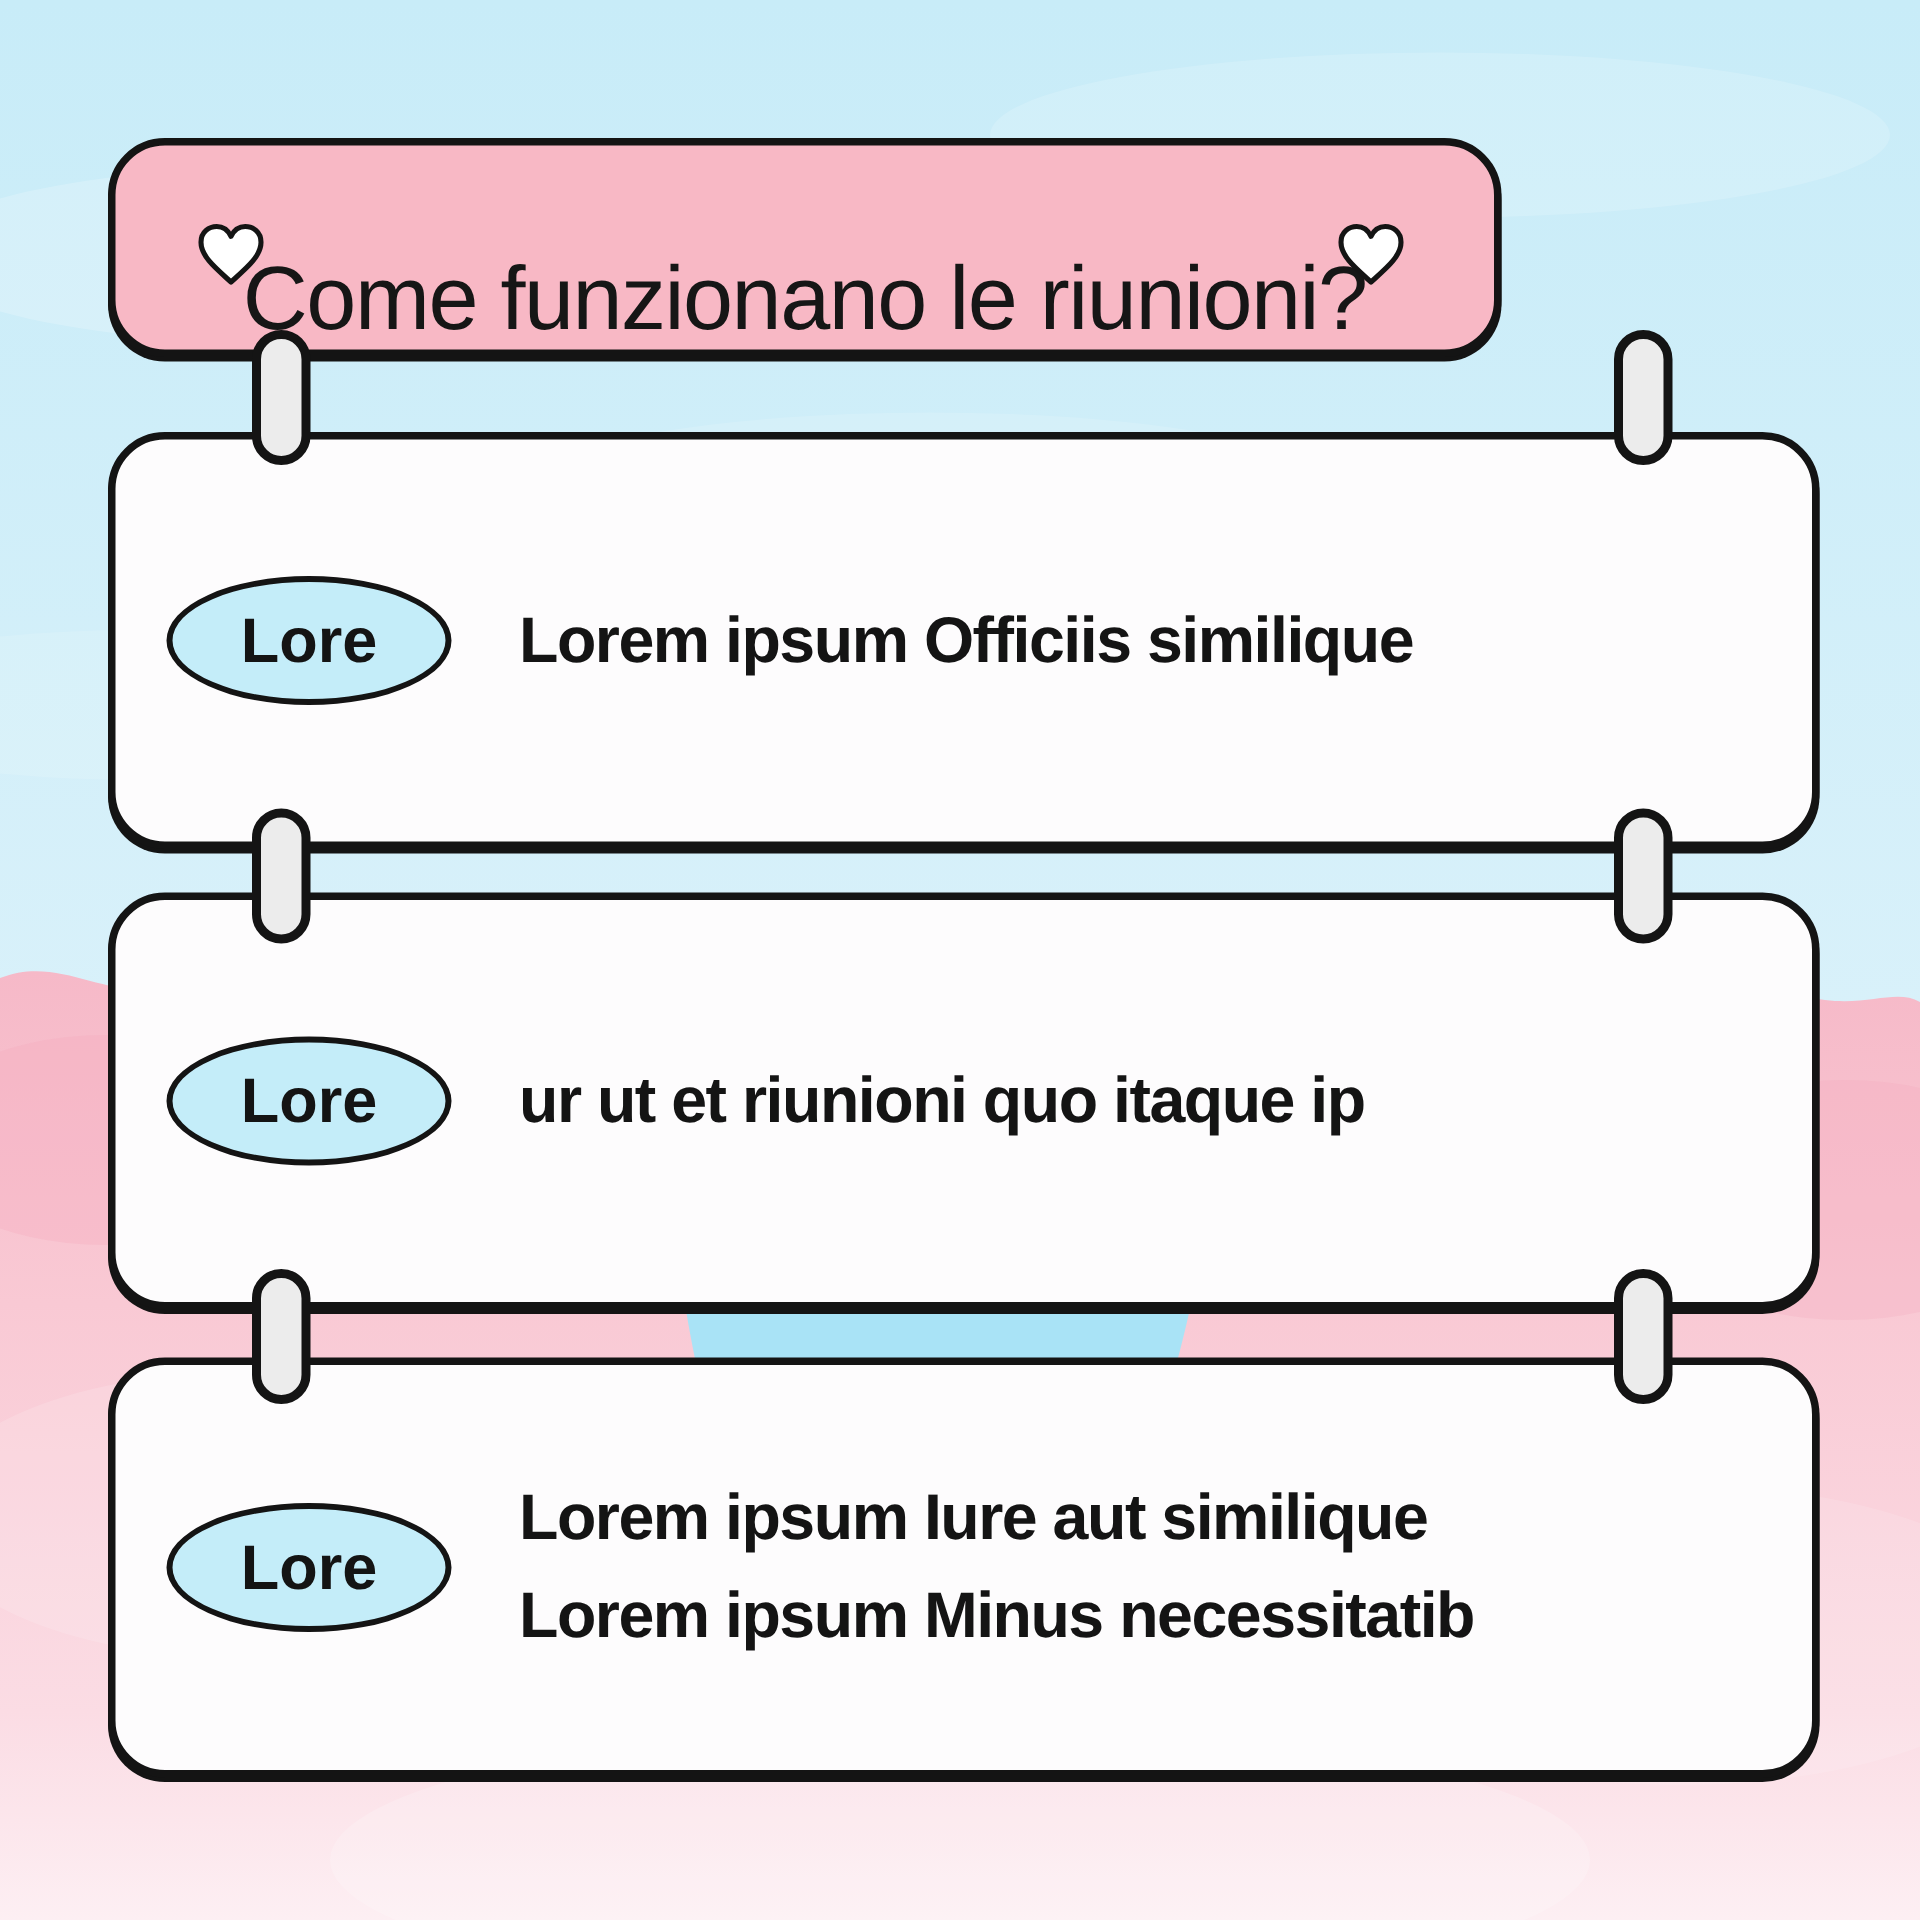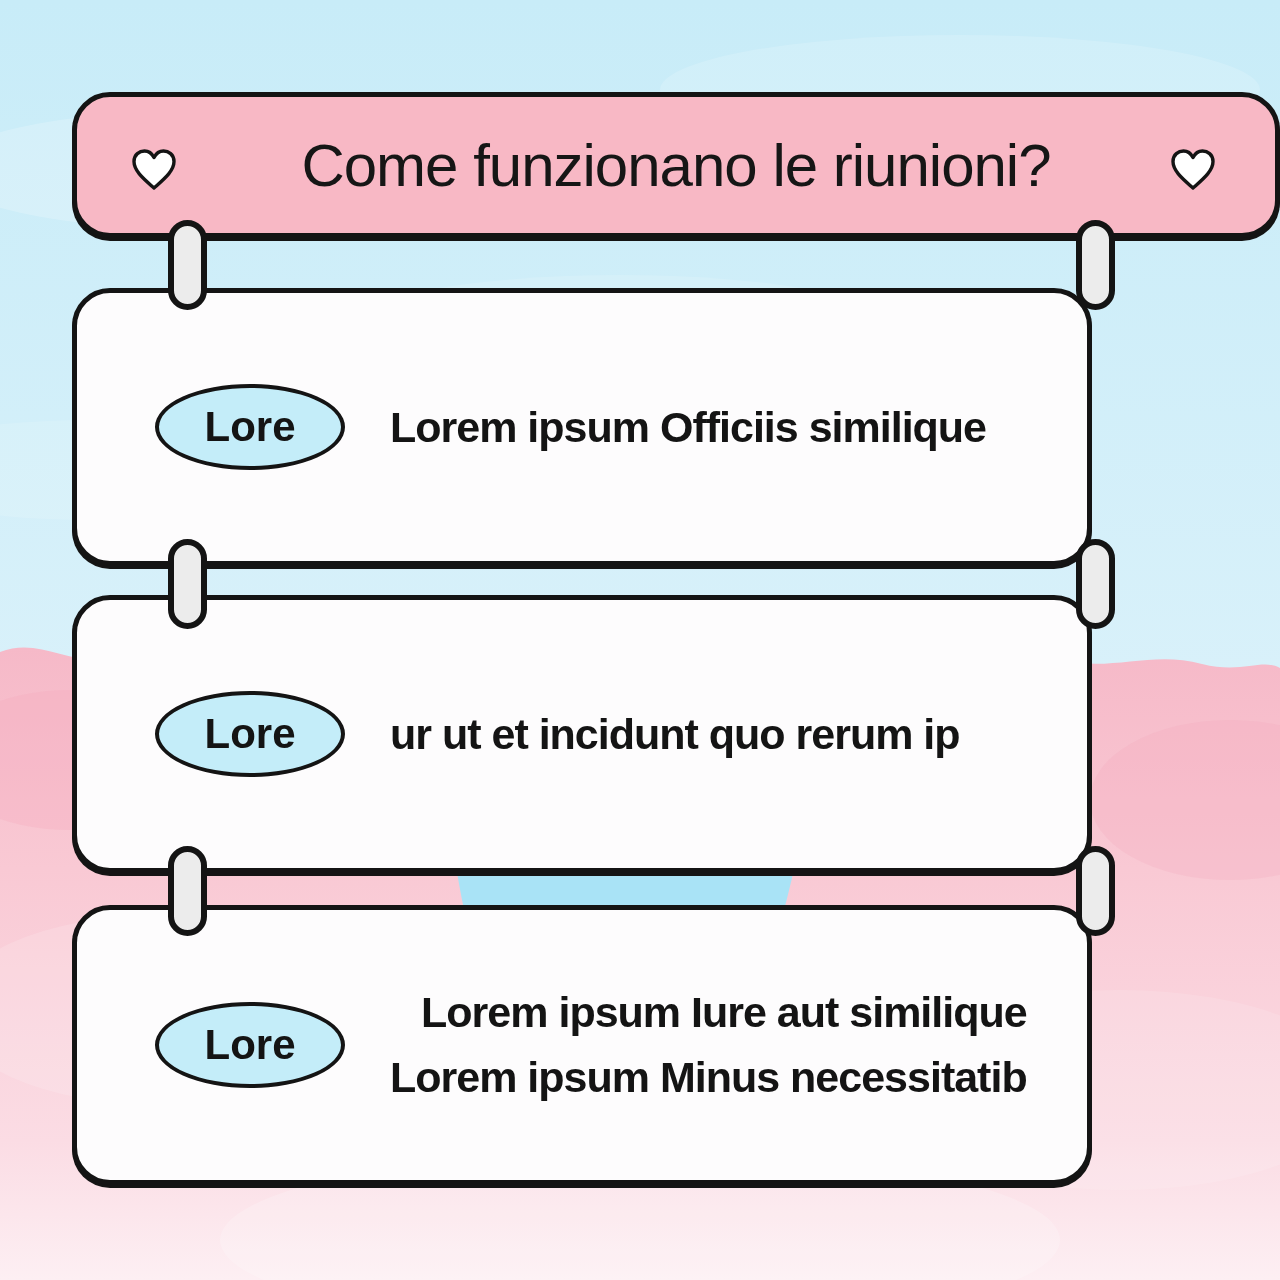--- a/index.html
+++ b/index.html
@@ -16,26 +16,26 @@
   body{
     font-family:"Liberation Sans","DejaVu Sans",sans-serif;
     position:relative;
     background:var(--sky);
   }
   .canvas{position:absolute;inset:0;width:1280px;height:1280px;}
   .bg{position:absolute;inset:0;z-index:0;}
 
   
   .header{
-    position:absolute;left:72px;top:92px;width:1208px;height:146px;
+    position:absolute;left:72px;top:92px;width:929px;height:146px;
     background:var(--header-bg);
     border:5px solid var(--outline);
     border-radius:38px;
     box-shadow:0 3px 0 0 var(--outline);
-    display:flex;align-items:center;justify-content:center;
+    display:flex;align-items:flex-end;justify-content:center;
     z-index:2;
   }
   .title{
     font-size:60px;font-weight:500;color:#161616;
     letter-spacing:-1px;white-space:nowrap;
   }
   .heart{position:absolute;top:51px;width:48px;height:44px;}
   .heart.left{left:53px;}
   .heart.right{right:58px;}
 
@@ -48,46 +48,46 @@
     z-index:4;
   }
   .pin.col-l{left:168px;}
   .pin.col-r{left:1076px;}
   .pin.row-1{top:220px;}
   .pin.row-2{top:539px;}
   .pin.row-3{top:846px;}
 
   
   .card{
-    position:absolute;left:72px;width:1020px;
+    position:absolute;left:72px;width:1141px;
     background:var(--card-bg);
     border:5px solid var(--outline);
     border-radius:38px;
     box-shadow:0 3px 0 0 var(--outline);
     display:flex;align-items:center;
-    padding-left:78px;
+    padding-left:34px;
     z-index:2;
   }
   .card1{top:288px;height:278px;}
   .card2{top:595px;height:278px;}
   .card3{top:905px;height:280px;}
 
   .badge{
     flex:0 0 auto;
     width:190px;height:86px;
     background:var(--badge-bg);
     border:4px solid var(--outline);
     border-radius:50%;
     display:flex;align-items:center;justify-content:center;
   }
   .badge span{font-size:42px;font-weight:bold;color:#141414;}
 
   .card-text{
     margin-left:45px;
-    display:flex;flex-direction:column;align-items:flex-end;
+    display:flex;flex-direction:column;
   }
   .card-text p{
     font-size:43px;font-weight:bold;color:#141414;
     letter-spacing:-1px;line-height:65px;white-space:nowrap;
   }
 </style>
 </head>
 <body>
 
 <div class="canvas">
@@ -156,21 +156,21 @@
     <div class="card-text">
       <p>Lorem ipsum Officiis similique</p>
     </div>
   </section>
 
   <section class="card card2">
     <div class="badge">
       <span>Lore</span>
     </div>
     <div class="card-text">
-      <p>ur ut et incidunt quo rerum ip</p>
+      <p>ur ut et riunioni quo itaque ip</p>
     </div>
   </section>
 
   <section class="card card3">
     <div class="badge">
       <span>Lore</span>
     </div>
     <div class="card-text">
       <p>Lorem ipsum Iure aut similique</p>
       <p>Lorem ipsum Minus necessitatib</p>

